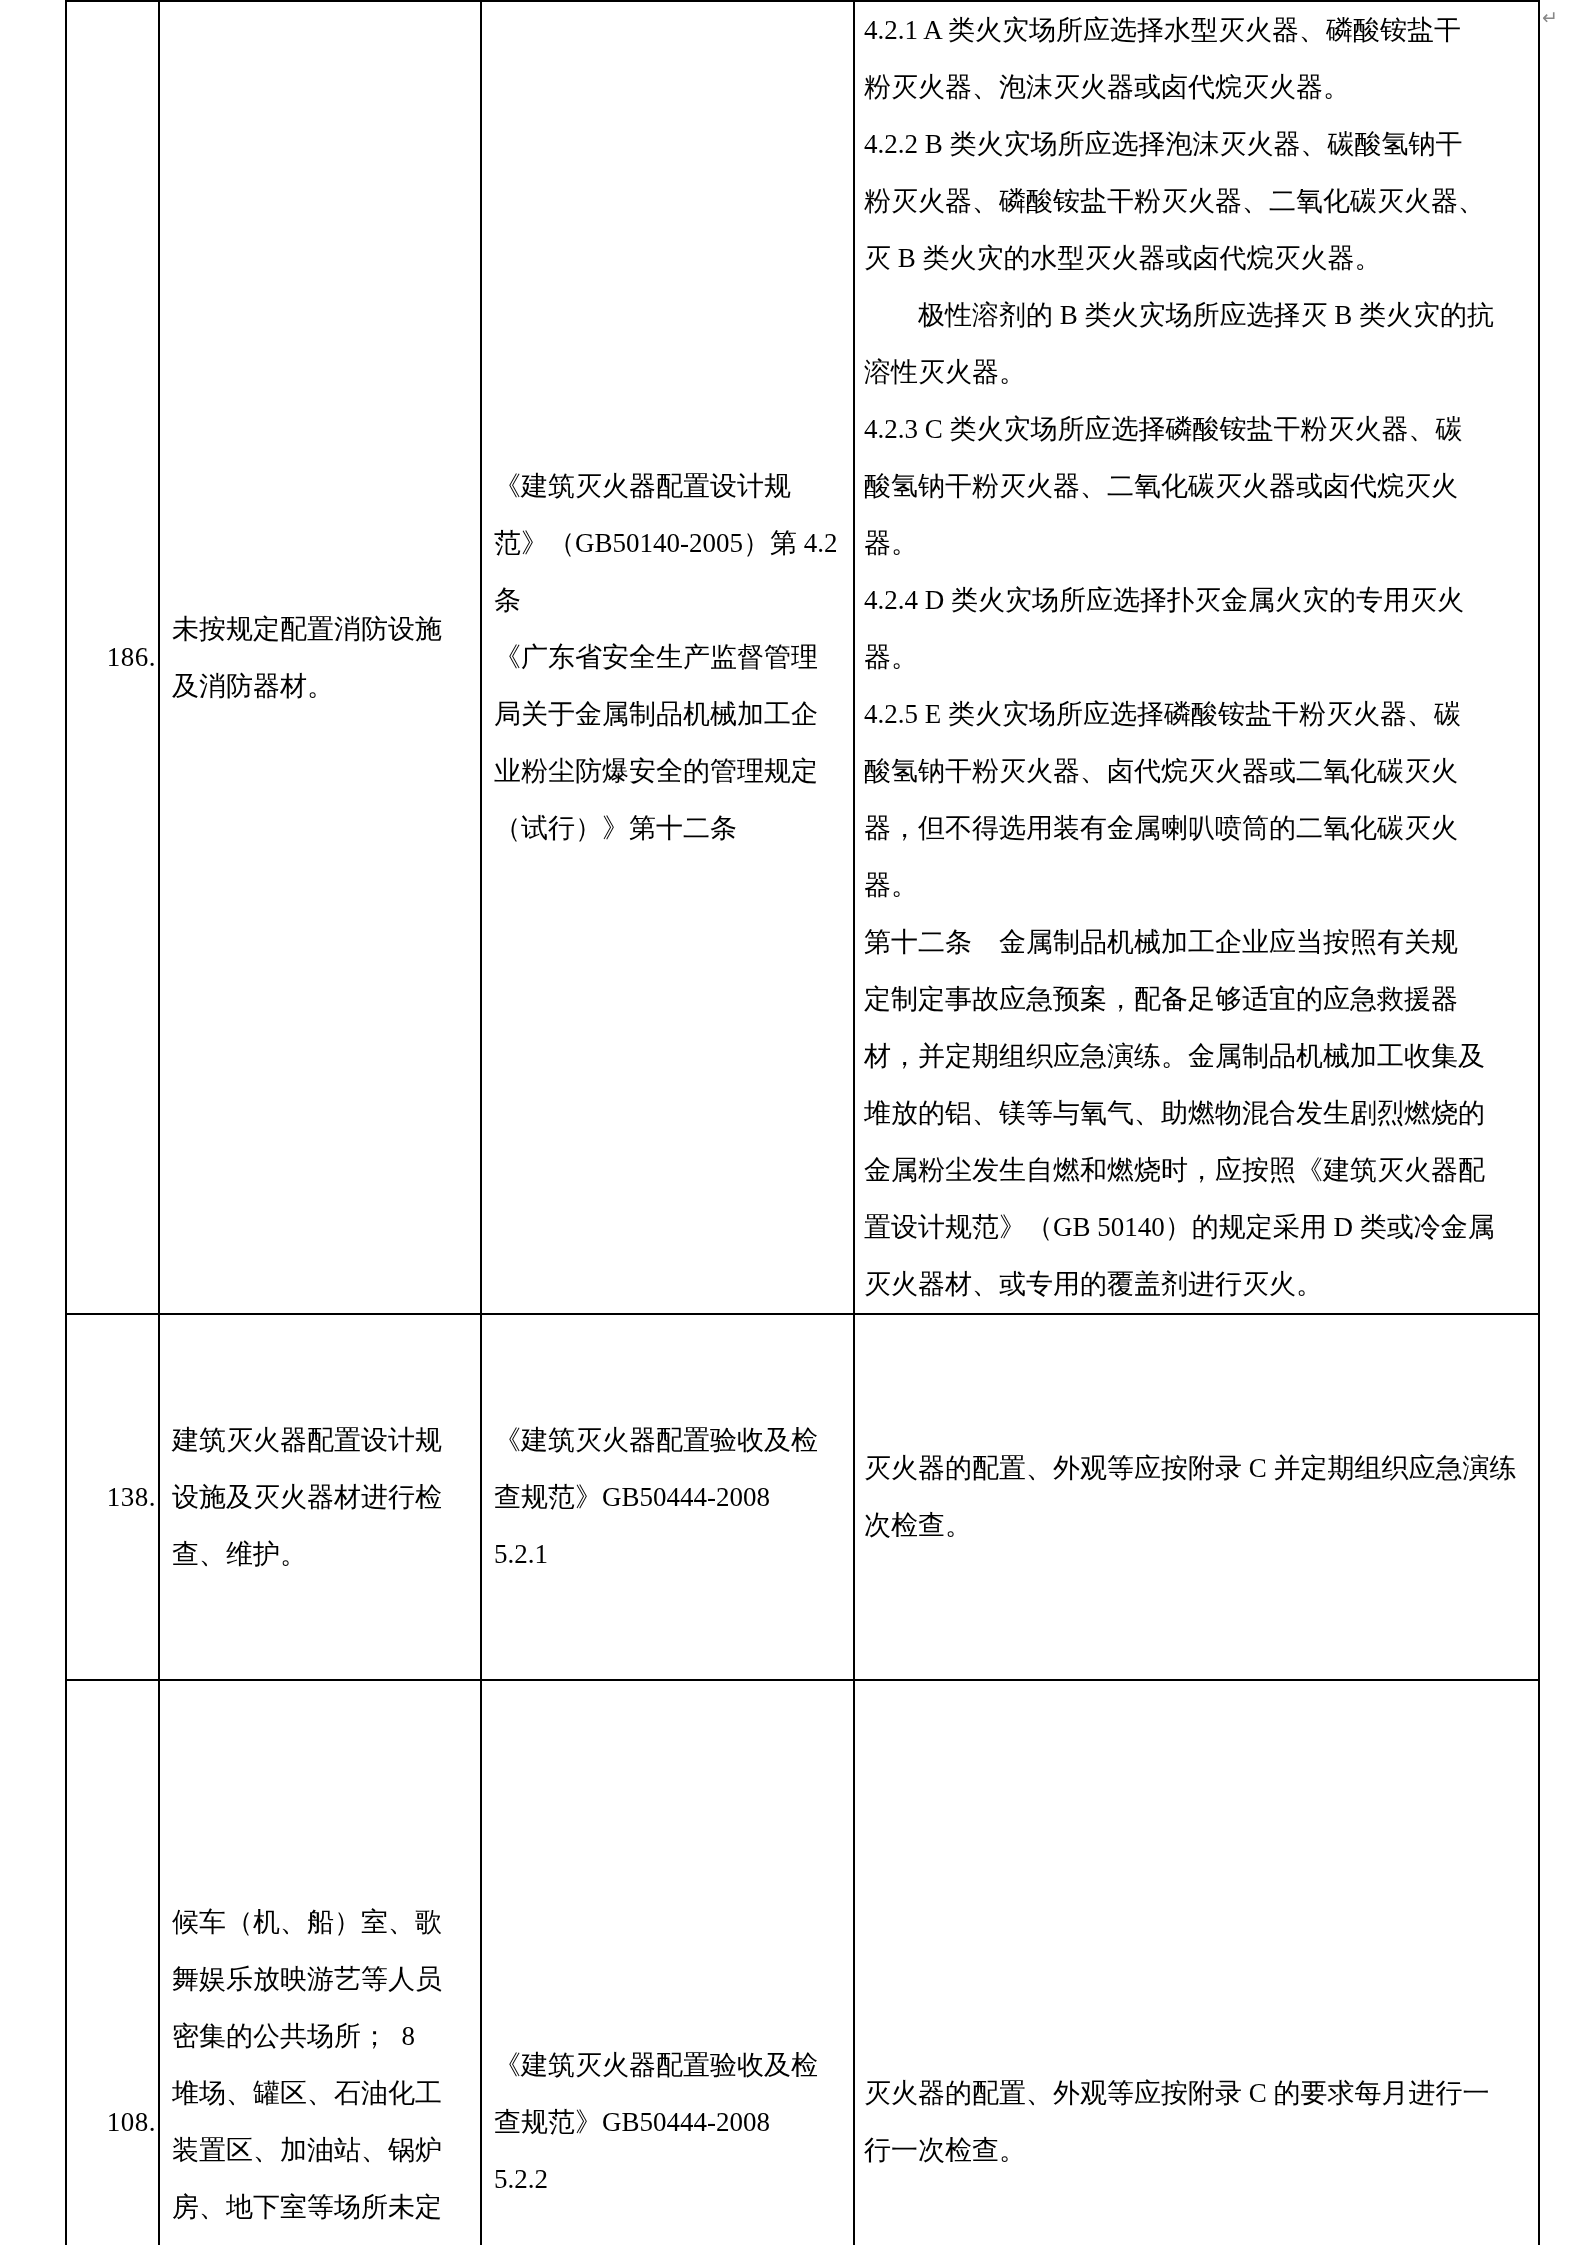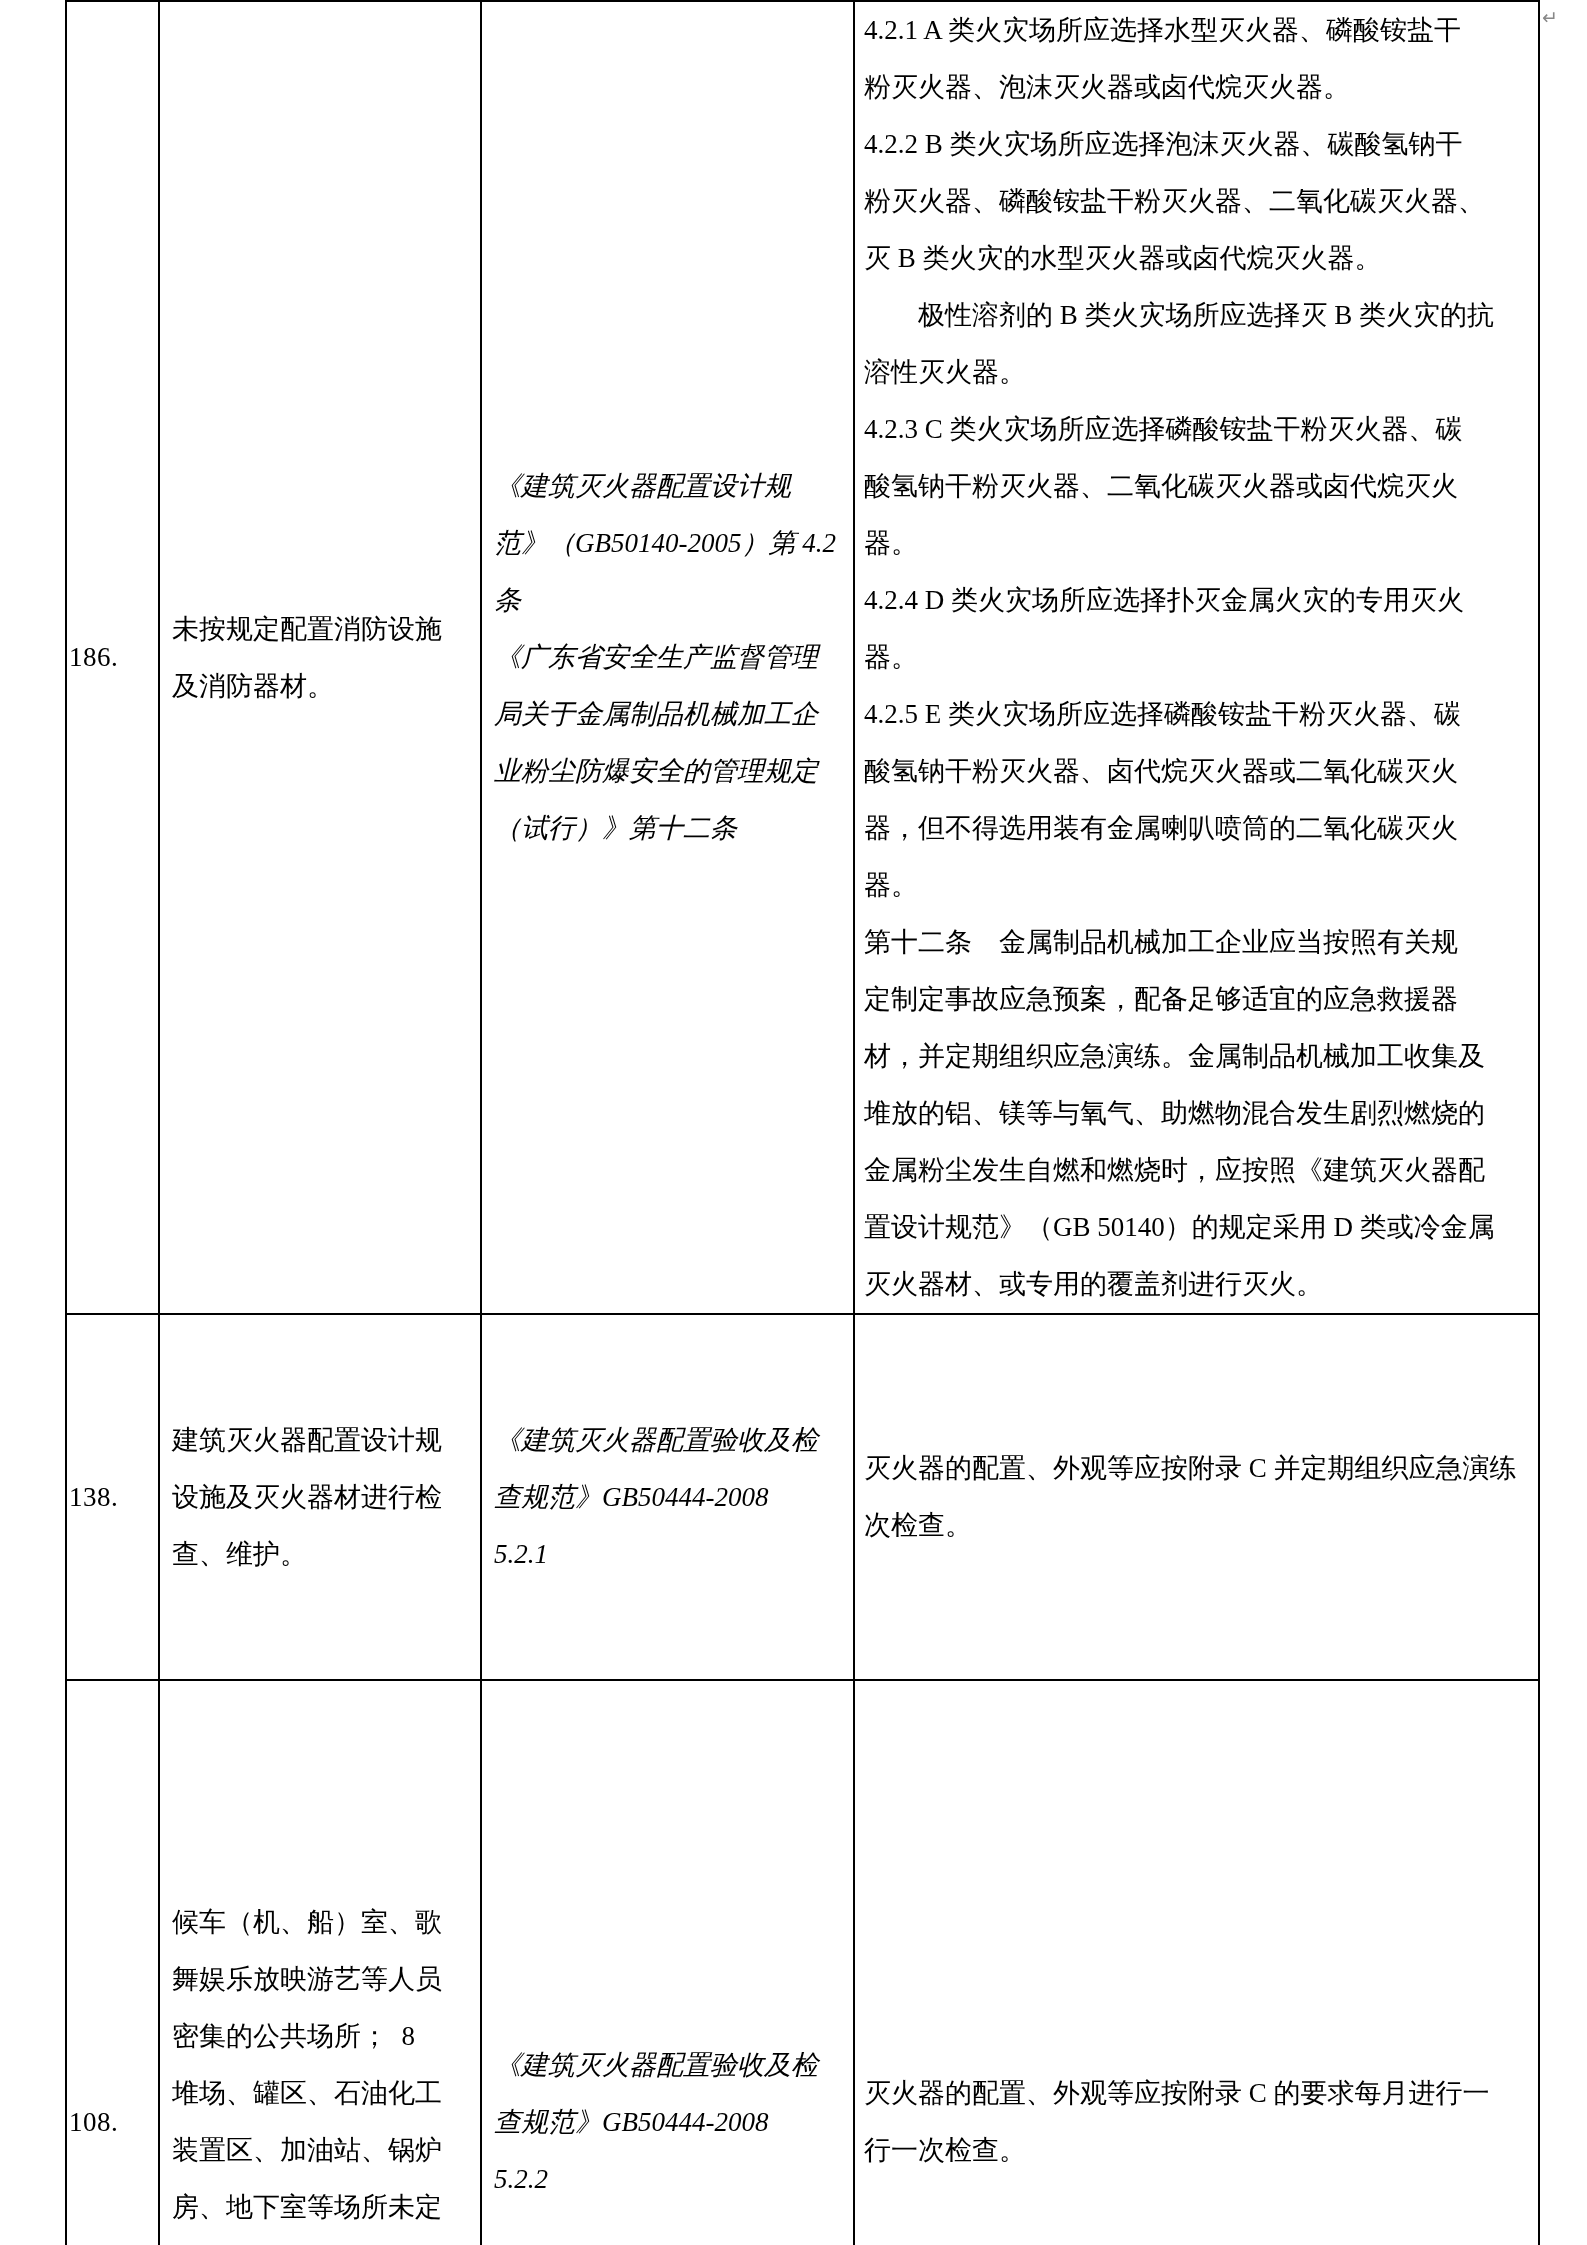--- a/index.html
+++ b/index.html
@@ -24,27 +24,27 @@
   table.reg-table td {
     border: 2px solid #000000;
     vertical-align: middle;
     font-size: 27px;
     line-height: 57px;
     white-space: pre-wrap;
     overflow: hidden;
     word-break: break-word;
   }
   td.cell-no {
-    text-align: left;
+    text-align: right;
     font-size: 28px;
     padding: 0 2px;
     letter-spacing: 0.5px;
   }
   td.cell-violation { padding: 0 18px 0 12px; }
-  td.cell-basis     { padding: 0 4px 0 12px; font-style: italic; }
+  td.cell-basis     { padding: 0 4px 0 12px; }
   td.cell-req       { padding: 0 6px 0 9px; }
   tr.row-186 { height: 957px; }
   tr.row-187 { height: 366px; }
   tr.row-188 { height: 884px; }
   .pmark {
     position: absolute;
     left: 1542px;
     top: 6px;
     font-size: 19px;
     color: #888888;

